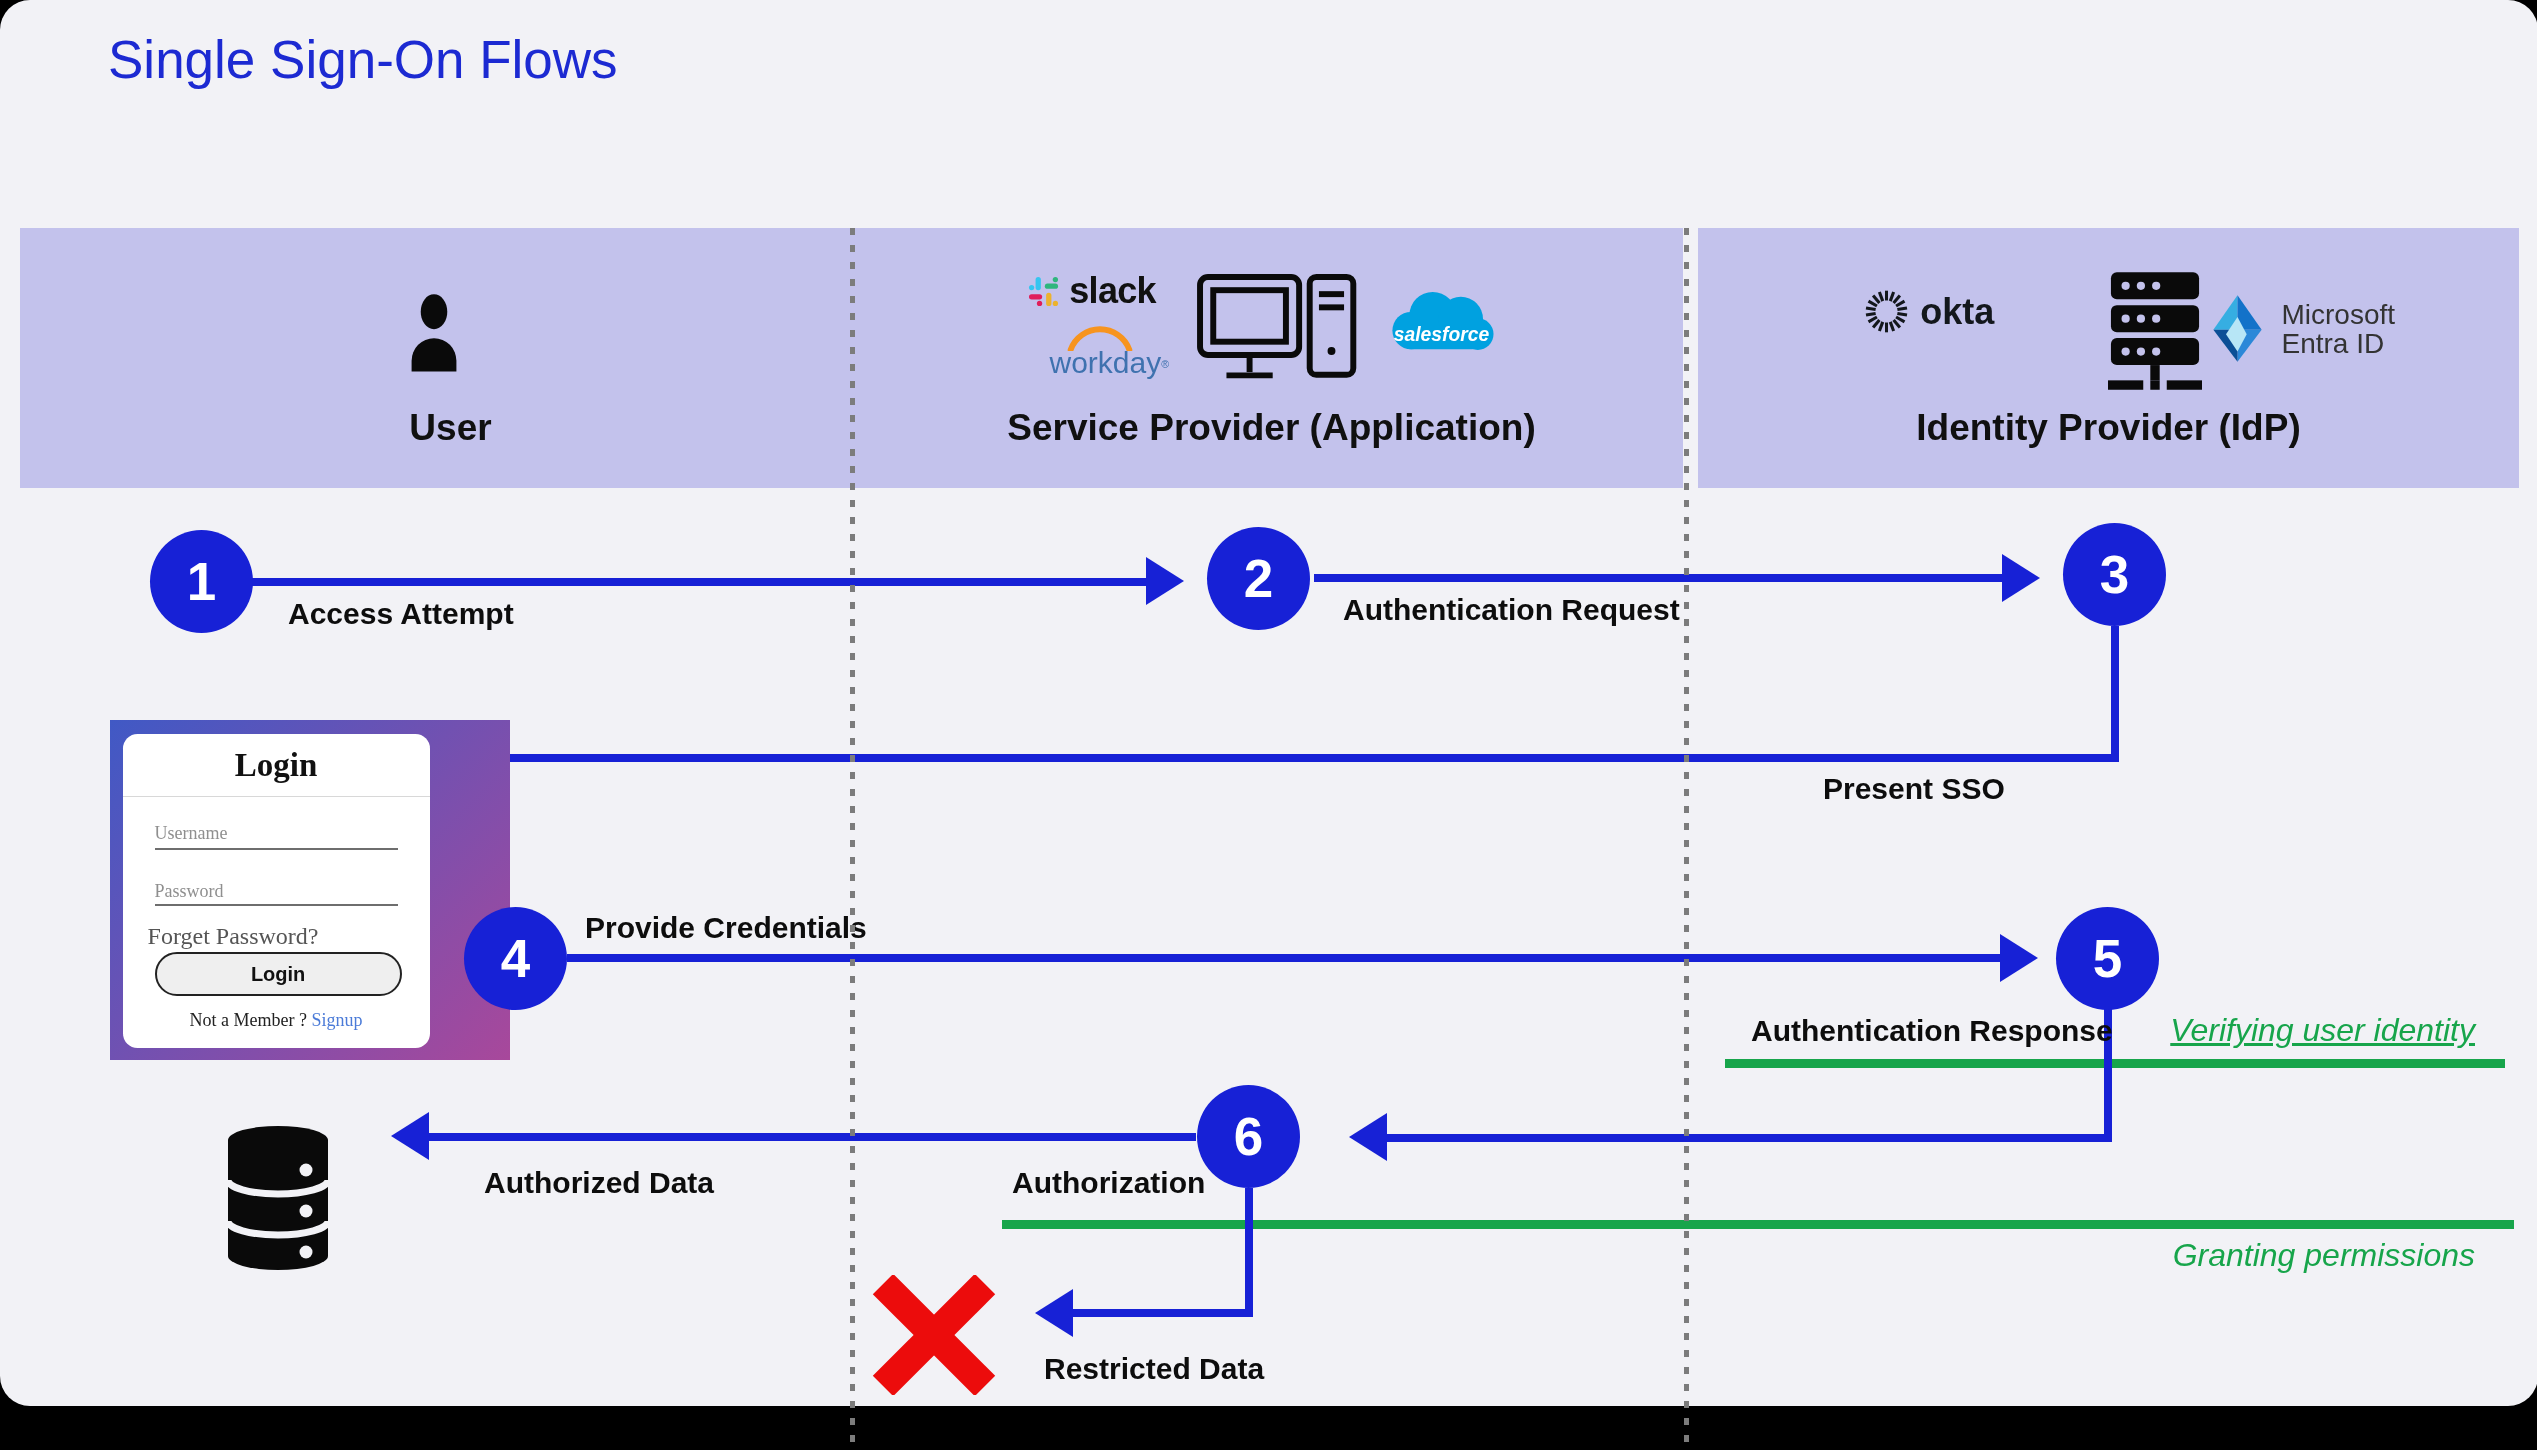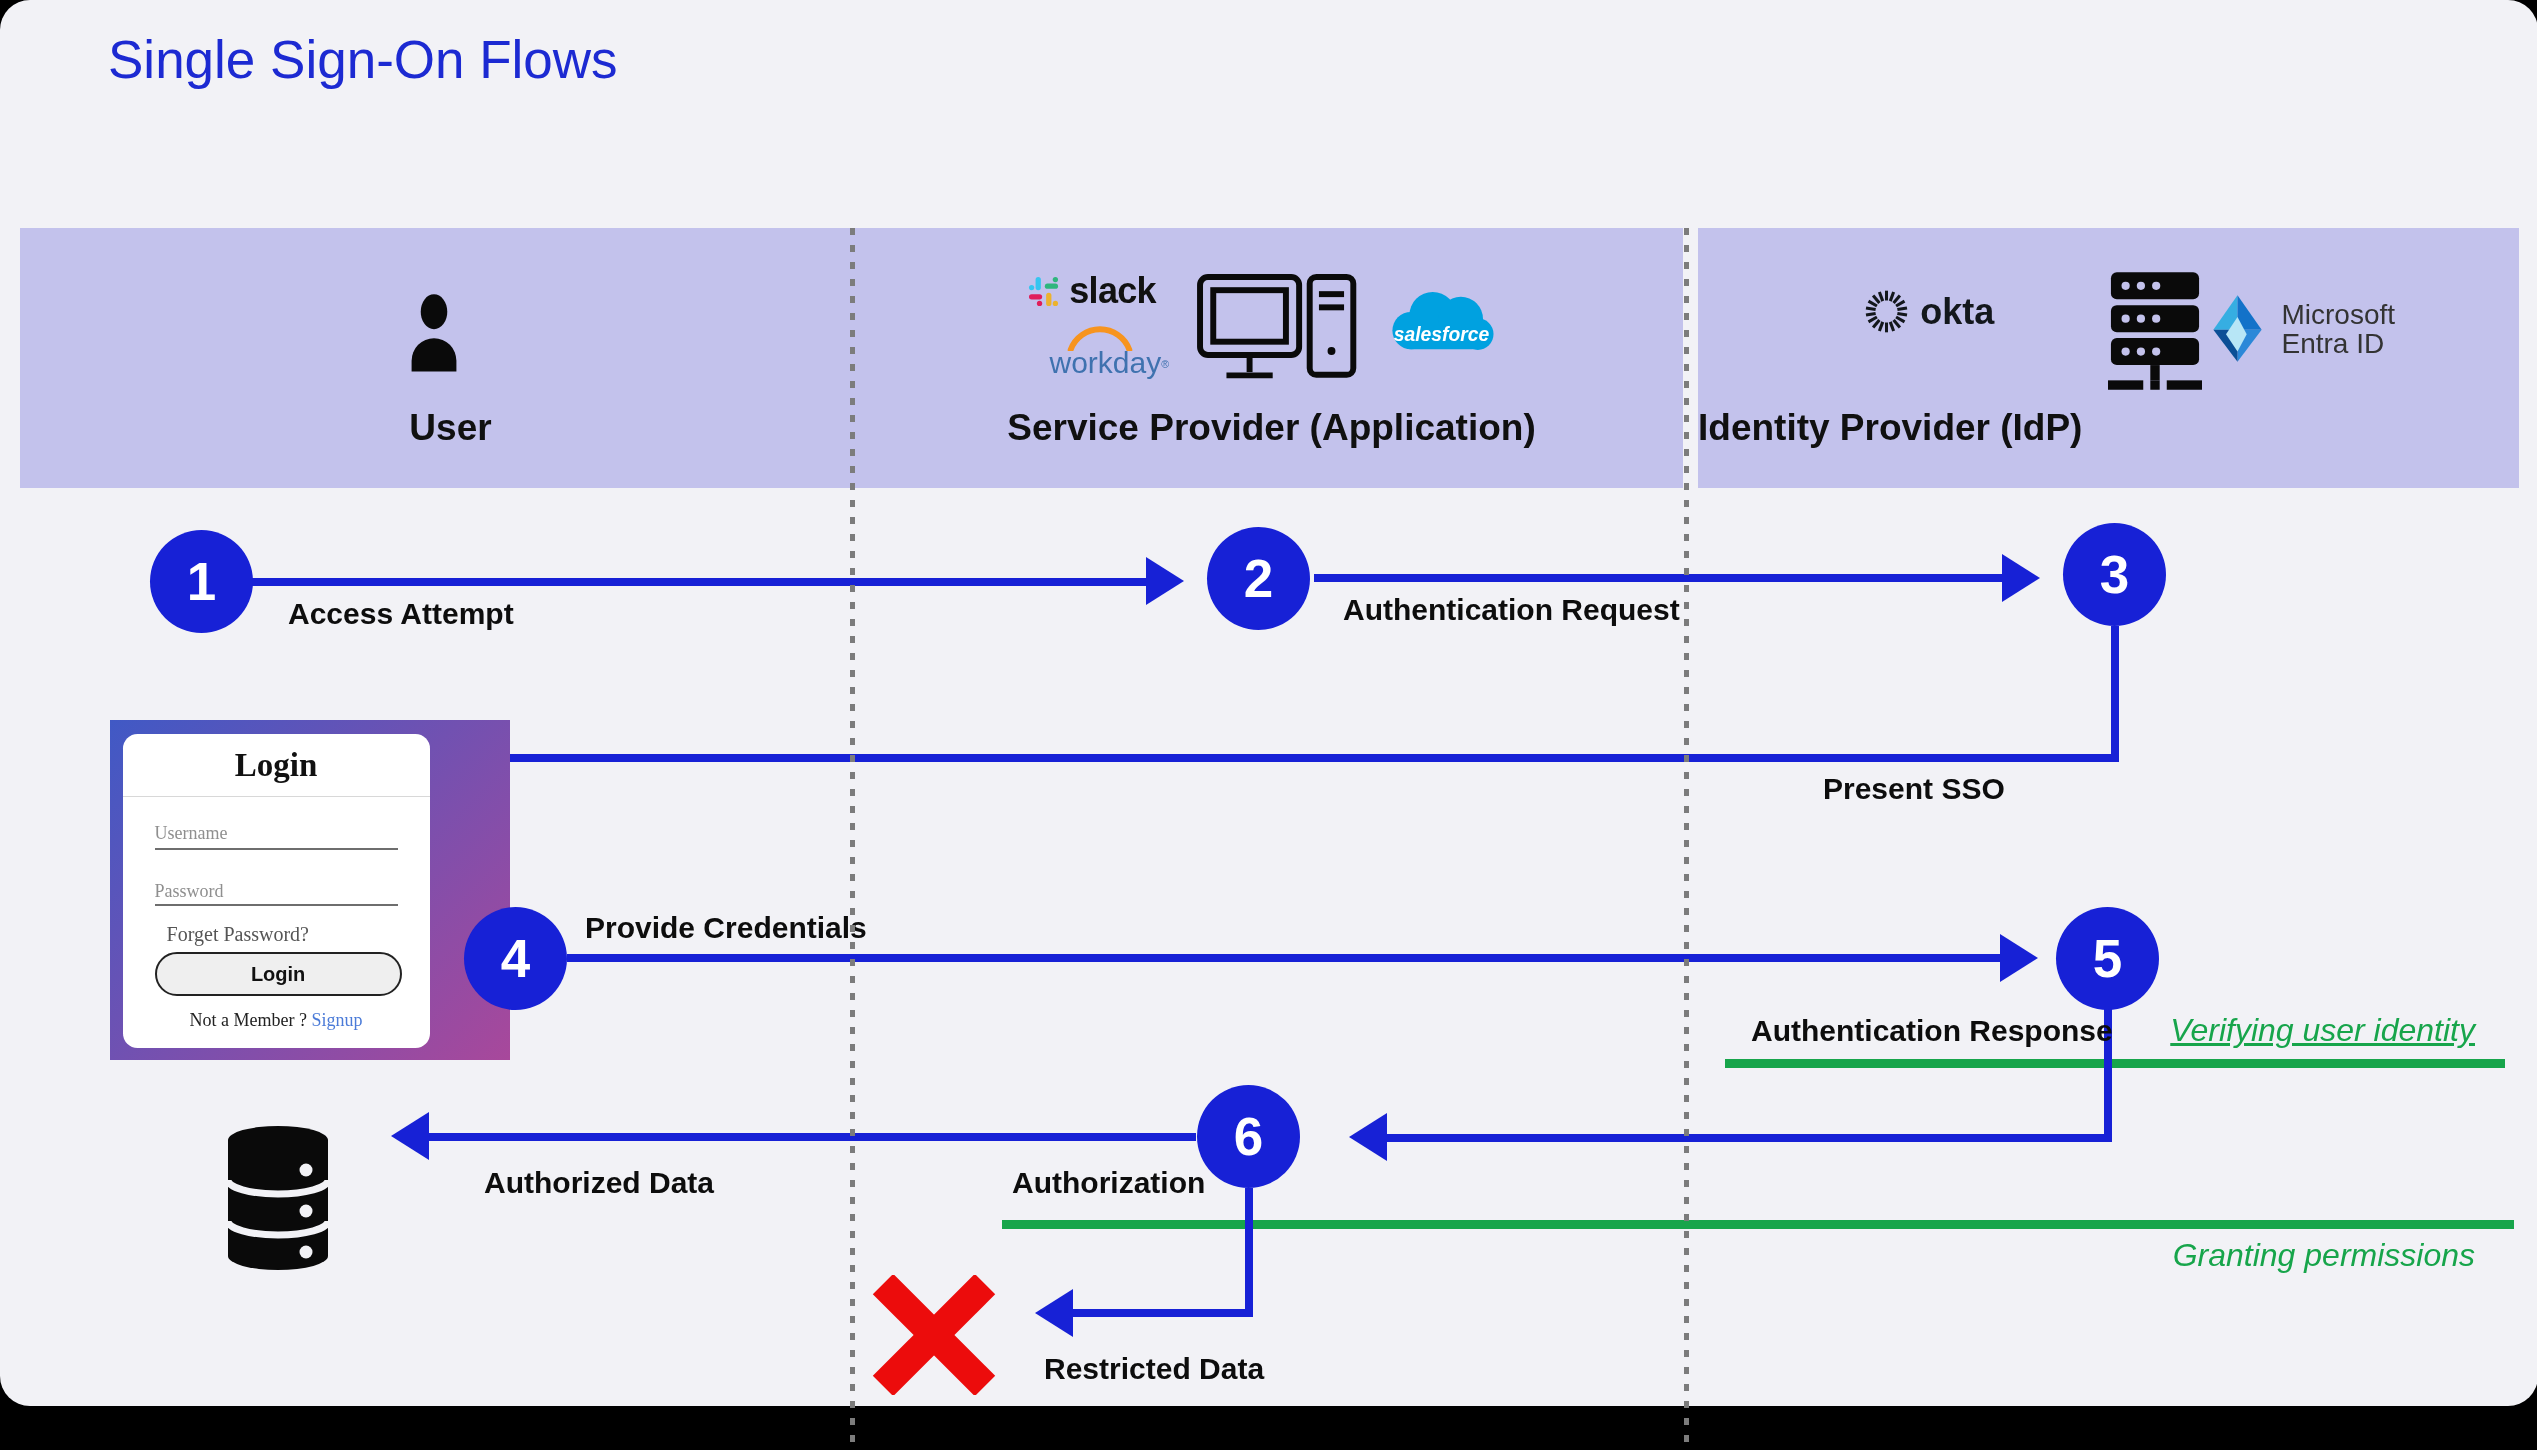--- a/index.html
+++ b/index.html
@@ -46,21 +46,21 @@
   
   #login-card{left:110px;top:720px;width:400px;height:340px;
               background:linear-gradient(135deg,#4059c5,#a8489b);z-index:5;}
   #login-inner{position:absolute;left:12.6px;top:14px;width:307px;height:314px;background:#fff;
                border-radius:14.5px;font-family:"Liberation Serif",serif;}
   #login-title{position:absolute;left:0;top:13.2px;width:100%;text-align:center;
                font-size:33px;font-weight:700;color:#111;}
   #login-divider{position:absolute;left:0;top:62px;width:100%;height:1.3px;background:#d8d8d8;}
   .field-label{position:absolute;left:32px;font-size:18px;color:#8f8f8f;}
   .field-line{position:absolute;left:32px;width:243px;height:2px;background:#6e6e6e;}
-  #forget{position:absolute;left:44px;top:189px;font-size:20px;color:#555;}
+  #forget{position:absolute;left:25px;top:189px;font-size:24px;color:#555;}
   #login-btn{position:absolute;left:32px;top:218px;width:243px;height:40px;background:#efefef;
              border:2px solid #222;border-radius:22.5px;display:flex;align-items:center;
              justify-content:center;font-family:"Liberation Sans",sans-serif;
              font-size:20px;font-weight:700;color:#111;}
   #member-row{position:absolute;left:0;top:276px;width:100%;text-align:center;font-size:18px;color:#222;}
   #signup-link{color:#4b7bd8;}
   svg{display:block;}
 </style>
 </head>
 <body>
@@ -184,21 +184,21 @@
         <polygon points="50,2 92,62 50,62" fill="#1372c9"></polygon>
         <polygon points="92,62 50,118 50,62" fill="#2b88d8"></polygon>
         <polygon points="8,62 50,118 50,62" fill="#0b4f96"></polygon>
         <polygon points="50,40 30,70 50,100 66,70" fill="#b7e6f6"></polygon>
       </svg>
       <div class="entra-text">
         <div>Microsoft</div>
         <div>Entra ID</div>
       </div>
     </div>
-    <div class="abs col-label" style="left:0;top:179px;width:100%;text-align:left;">Identity Provider (IdP)</div>
+    <div class="abs col-label" style="left:0;top:179px;width:100%;text-align:center;">Identity Provider (IdP)</div>
   </div>
 
   <div class="abs vdots" style="left:850px;"></div>
   <div class="abs vdots" style="left:1684px;"></div>
 
   <div class="circle" style="left:150px;top:530px;">
       <span>1</span>
     </div>
   <div class="hline" style="left:251px;top:578px;width:895px;"></div>
   <div class="head-r" style="left:1146px;top:557px;"></div>

